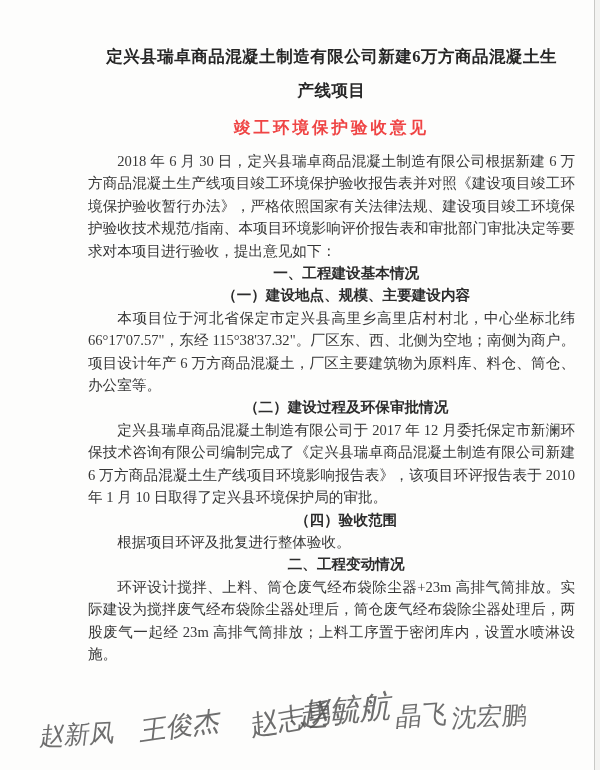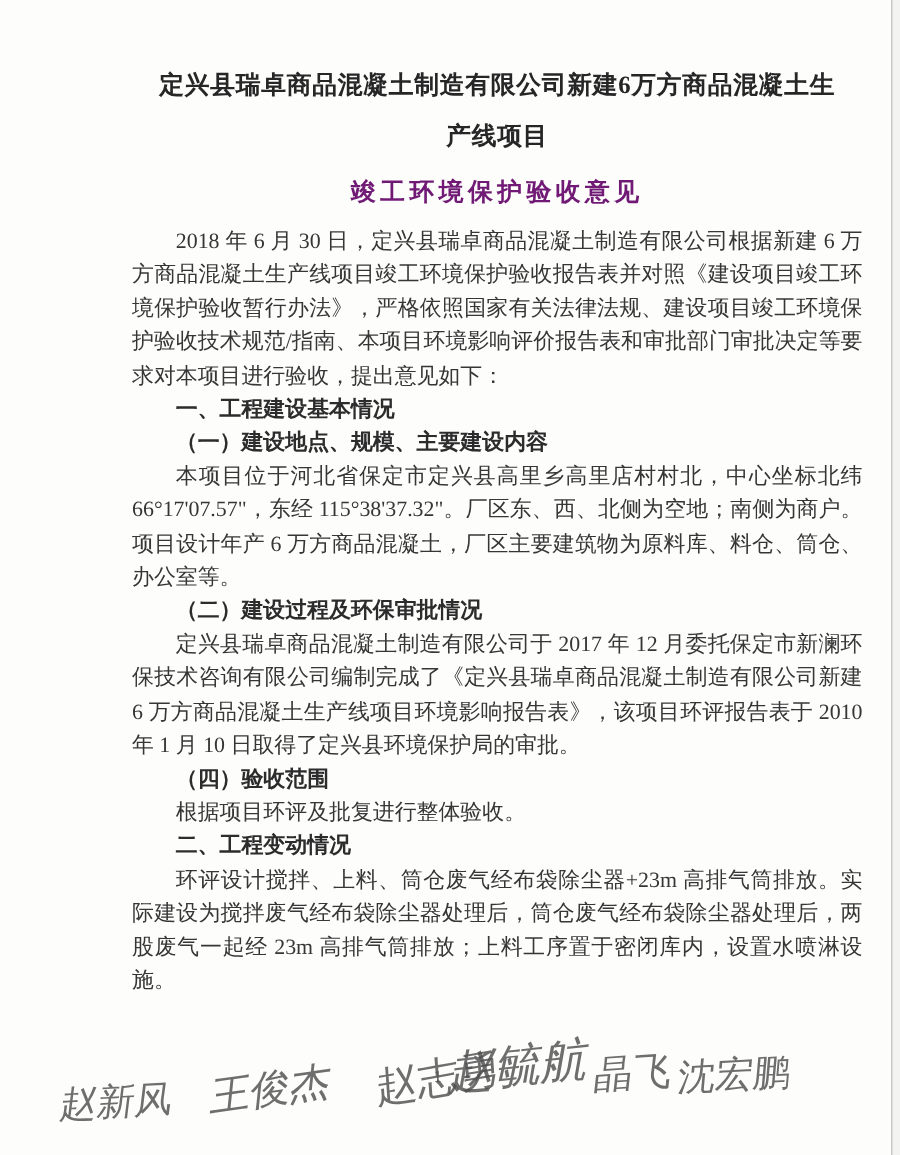--- a/index.html
+++ b/index.html
@@ -35,28 +35,29 @@
     line-height: 34px;
     letter-spacing: 0.5px;
     color: #262626;
   }
   .doc-subtitle {
     margin: 9px 0 11px 0;
     font-size: 16.5px;
     font-weight: bold;
     text-align: center;
     letter-spacing: 3px;
-    color: #701a75;
+    color: #ef4444;
   }
   .para, .sec {
     margin: 0;
     font-size: 14.6px;
     line-height: 22.4px;
     text-indent: 2em;
     color: #363636;
+    text-align: center;
   }
   .para { text-align: justify; }
   .sec  { font-weight: bold; color: #2c2c2c; }
   .signatures {
     position: absolute;
     left: 0; top: 688px;
     width: 600px; height: 82px;
     pointer-events: none;
   }
   .sig {

